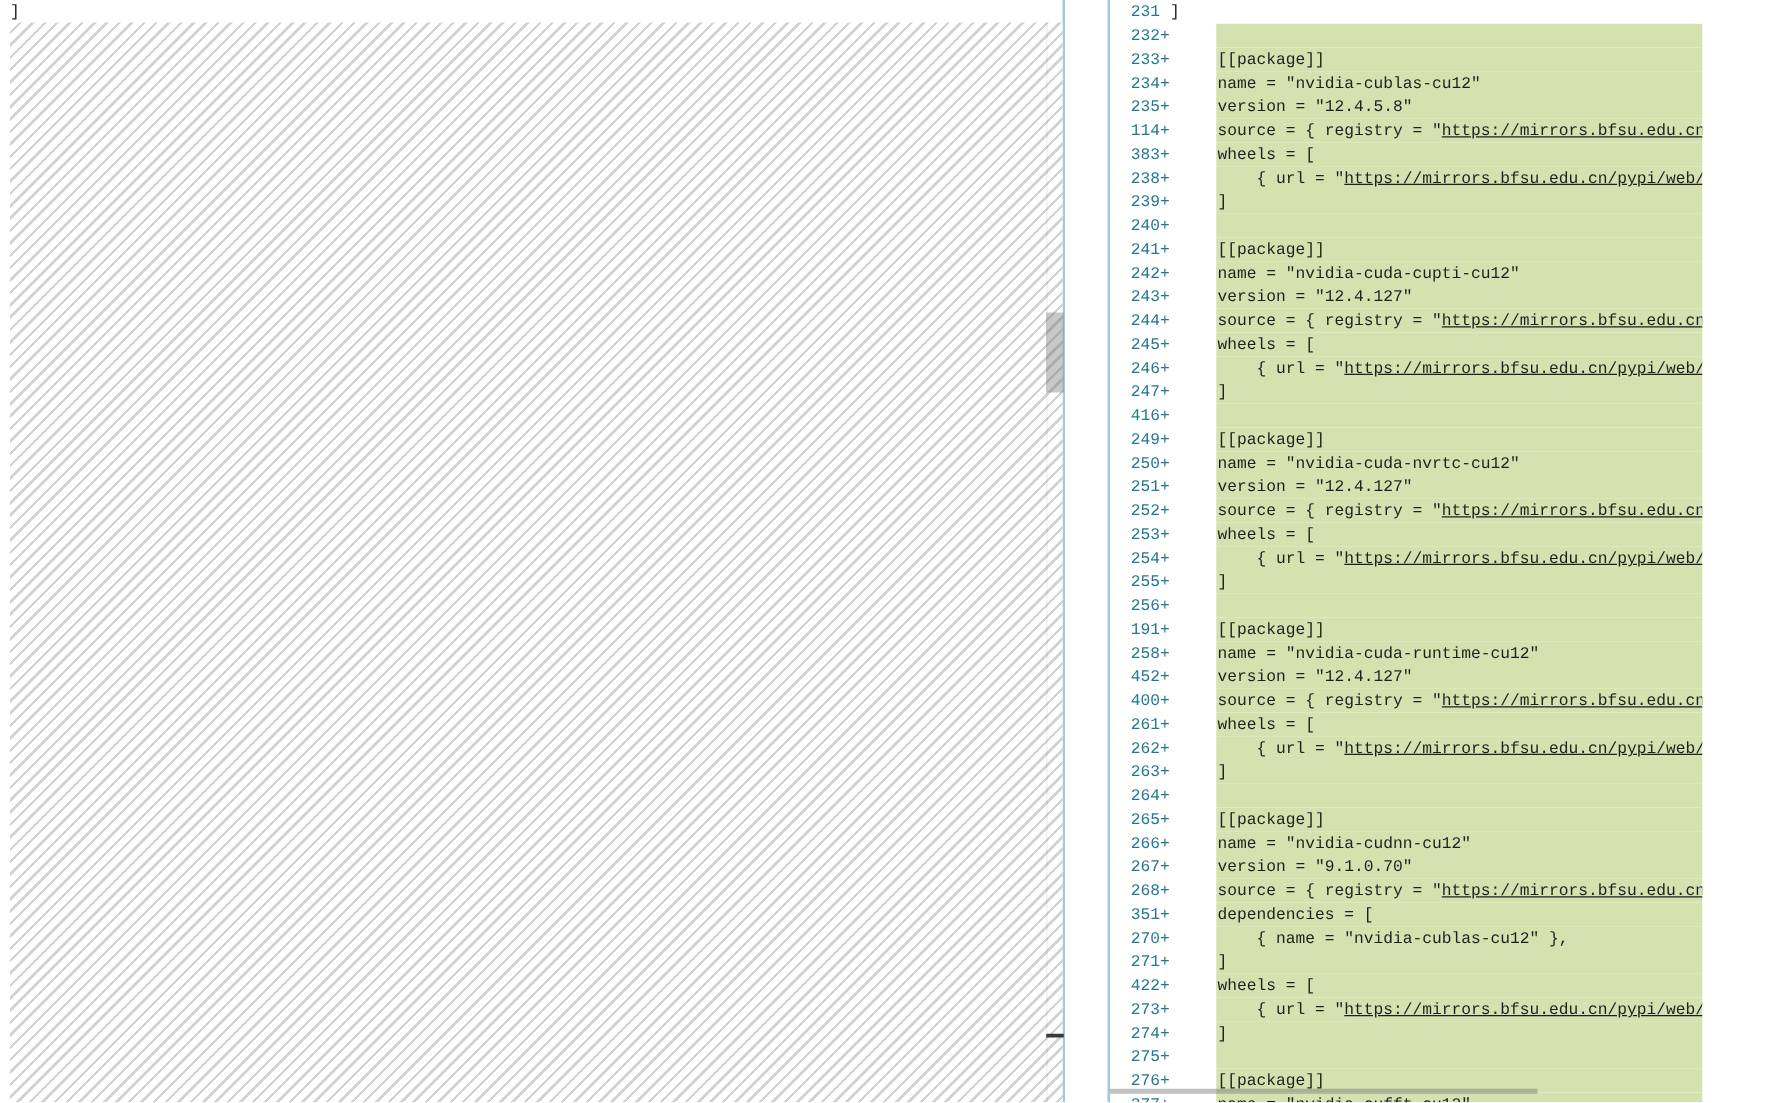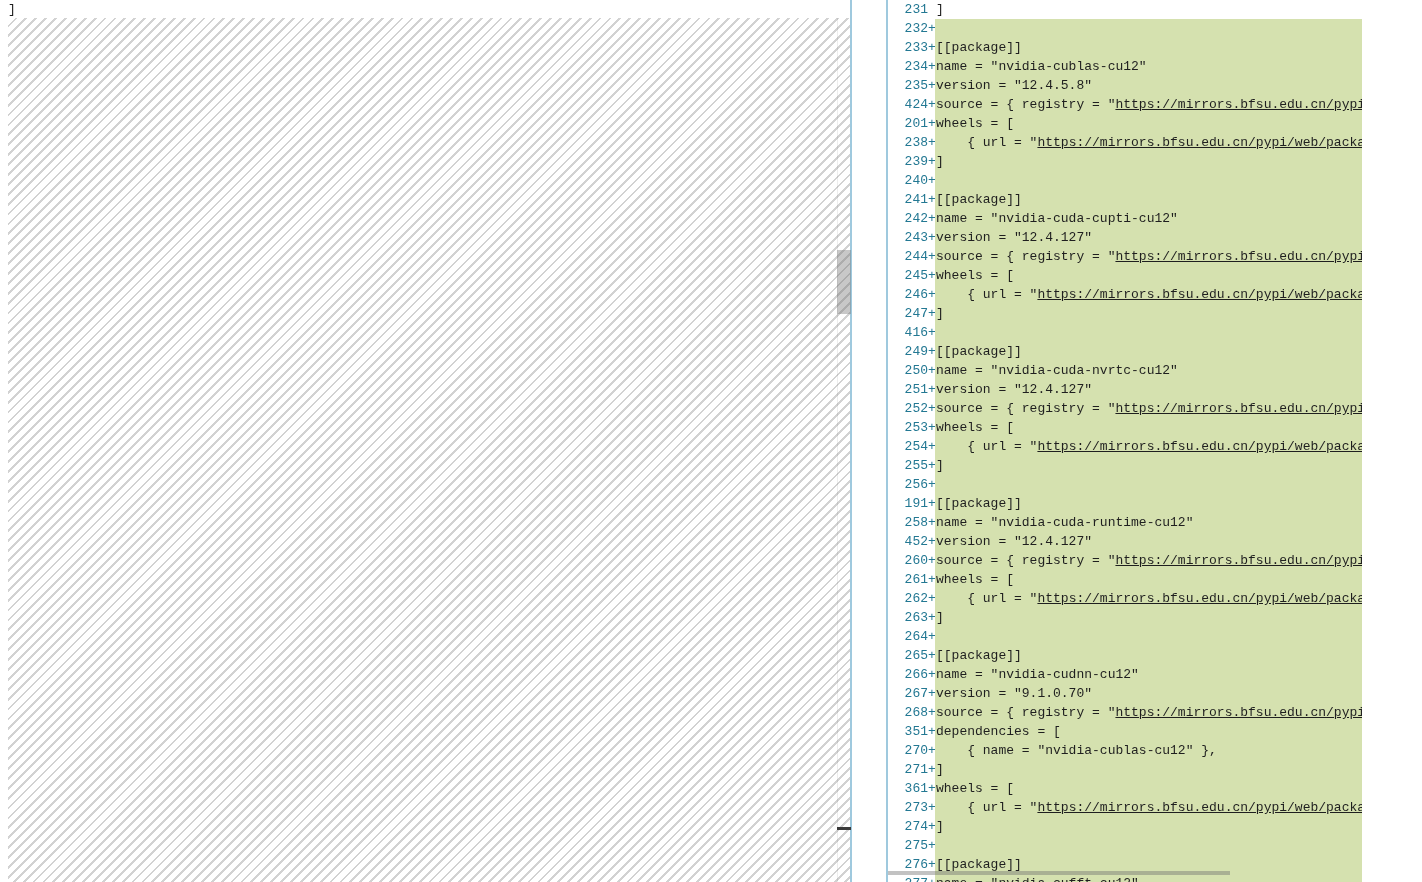--- a/index.html
+++ b/index.html
@@ -20,21 +20,21 @@
   
   .gap{position:absolute;left:852px;top:0;width:34px;height:882px;background:#ffffff;}
   
   .right-editor{position:absolute;left:886px;top:0;width:476px;height:882px;box-sizing:border-box;
     border-left:2px solid var(--panel-border,#9fc9de);background:#fff;overflow:hidden;}
   .rows{position:absolute;left:2px;top:0;right:0;}
   .row{display:flex;height:19px;line-height:19px;}
   .num{flex:none;width:38px;text-align:right;color:var(--line-number,#237893);}
   .sign{flex:none;width:7px;color:var(--line-number,#237893);}
   .content{flex:1;white-space:pre;overflow:hidden;padding-left:1px;}
-  .row.added .content{background:var(--added-line-bg,#d5e1af);}
+  .row.added .content{background:var(--added-line-bg,#d5e1af);margin-left:38px;}
   .url{text-decoration:underline;}
   .hthumb{position:absolute;left:0;top:871px;width:342px;height:4px;background:rgba(110,110,110,0.42);}
 </style>
 </head>
 <body>
 
 <div class="screen">
 
   <div class="left-editor">
     <div class="left-first-line">]</div>
@@ -67,26 +67,26 @@
           <span class="num">234</span>
           <span class="sign">+</span>
           <span class="content">name = "nvidia-cublas-cu12"</span>
         </div>
         <div class="row added">
           <span class="num">235</span>
           <span class="sign">+</span>
           <span class="content">version = "12.4.5.8"</span>
         </div>
         <div class="row added">
-          <span class="num">424</span>
-          <span class="sign">+</span>
-          <span class="content"><span>source = { registry = "</span><span class="url">https://mirrors.bfsu.edu.cn/pypi/web/simple</span></span>
-        </div>
-        <div class="row added">
-          <span class="num">201</span>
+          <span class="num">114</span>
+          <span class="sign">+</span>
+          <span class="content"><span>source = { registry = "</span><span class="url">https://mirrors.bfsu.edu.cn/pypi/web/simple</span></span>
+        </div>
+        <div class="row added">
+          <span class="num">383</span>
           <span class="sign">+</span>
           <span class="content">wheels = [</span>
         </div>
         <div class="row added">
           <span class="num">238</span>
           <span class="sign">+</span>
           <span class="content"><span>    { url = "</span><span class="url">https://mirrors.bfsu.edu.cn/pypi/web/packages/ae/71</span></span>
         </div>
         <div class="row added">
           <span class="num">239</span>
@@ -187,21 +187,21 @@
           <span class="num">258</span>
           <span class="sign">+</span>
           <span class="content">name = "nvidia-cuda-runtime-cu12"</span>
         </div>
         <div class="row added">
           <span class="num">452</span>
           <span class="sign">+</span>
           <span class="content">version = "12.4.127"</span>
         </div>
         <div class="row added">
-          <span class="num">260</span>
+          <span class="num">400</span>
           <span class="sign">+</span>
           <span class="content"><span>source = { registry = "</span><span class="url">https://mirrors.bfsu.edu.cn/pypi/web/simple</span></span>
         </div>
         <div class="row added">
           <span class="num">261</span>
           <span class="sign">+</span>
           <span class="content">wheels = [</span>
         </div>
         <div class="row added">
           <span class="num">262</span>
@@ -247,21 +247,21 @@
           <span class="num">270</span>
           <span class="sign">+</span>
           <span class="content">    { name = "nvidia-cublas-cu12" },</span>
         </div>
         <div class="row added">
           <span class="num">271</span>
           <span class="sign">+</span>
           <span class="content">]</span>
         </div>
         <div class="row added">
-          <span class="num">361</span>
+          <span class="num">422</span>
           <span class="sign">+</span>
           <span class="content">wheels = [</span>
         </div>
         <div class="row added">
           <span class="num">273</span>
           <span class="sign">+</span>
           <span class="content"><span>    { url = "</span><span class="url">https://mirrors.bfsu.edu.cn/pypi/web/packages/9f/fc</span></span>
         </div>
         <div class="row added">
           <span class="num">274</span>

